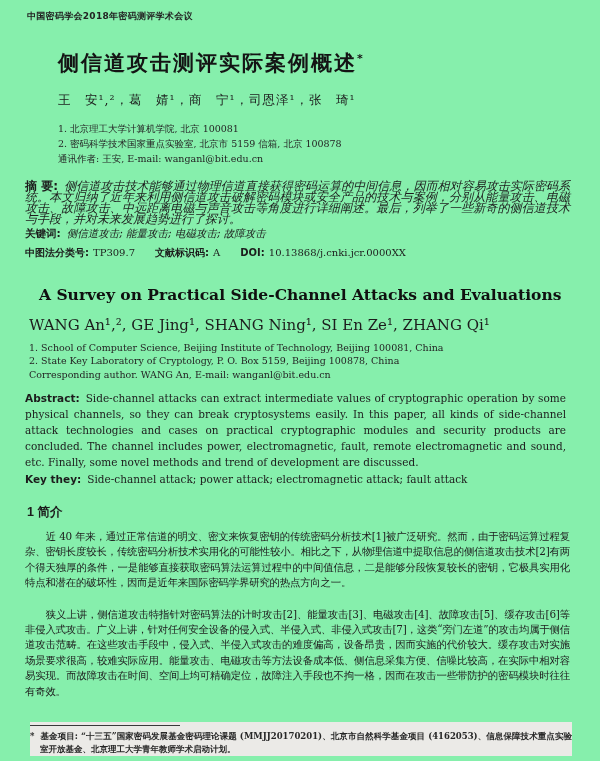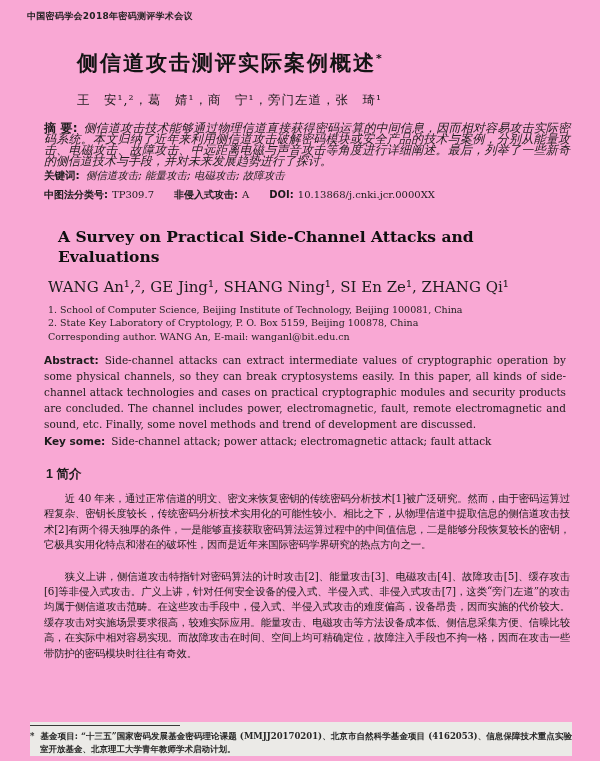--- a/index.html
+++ b/index.html
@@ -1,33 +1,33 @@
 <!DOCTYPE html>
 <html><head>
 <meta charset="utf-8">
 <style>
   html,body { margin:0; padding:0; }
   body { background:#d8d8d6; }
   .page {
     position:relative;
     width:600px; height:761px;
     margin:0 auto;
-    background:#f9a8d4;
+    background:#86efac;
     color:#1c1c1c;
     font-family:"DejaVu Serif","Liberation Serif",serif;
     overflow:hidden;
     box-sizing:border-box;
   }
   .conf-header {
     position:absolute; top:10px; left:27px;
     font-size:9px; font-weight:bold; letter-spacing:0.3px;
     font-family:"DejaVu Sans","Liberation Sans",sans-serif;
     color:#222;
   }
-  .content { padding:46px 30px 0 44px; }
+  .content { padding:46px 30px 0 25px; }
 
   .title-cn {
     margin:0 0 0 33px;
     font-size:21px; font-weight:bold; letter-spacing:2px; line-height:26px;
     font-family:"DejaVu Sans","Liberation Sans",sans-serif;
     color:#141414;
   }
   .title-cn sup { font-size:11px; }
 
   .authors-cn { margin:16px 0 0 33px; font-size:12.5px; line-height:16px; letter-spacing:1px; }
@@ -87,42 +87,47 @@
 <body>
 
 <div class="page">
 
   <div class="conf-header">中国密码学会2018年密码测评学术会议</div>
 
   <div class="content">
 
     <h1 class="title-cn"><span>侧信道攻击测评实际案例概述</span><sup>*</sup></h1>
 
-    <div class="authors-cn">王　安¹,²，葛　婧¹，商　宁¹，旁门左道，张　琦¹</div>
+    <div class="authors-cn">王　安¹,²，葛　婧¹，商　宁¹，司恩泽¹，张　琦¹</div>
 
+    <div class="affil-cn">
+      <div>1. 北京理工大学计算机学院, 北京 100081</div>
+      <div>2. 密码科学技术国家重点实验室, 北京市 5159 信箱, 北京 100878</div>
+      <div>通讯作者: 王安, E-mail: wanganl@bit.edu.cn</div>
+    </div>
 
     <p class="abstract-cn"><span class="b-label">摘  要:</span><span>侧信道攻击技术能够通过物理信道直接获得密码运算的中间信息，因而相对容易攻击实际密码系统。本文归纳了近年来利用侧信道攻击破解密码模块或安全产品的技术与案例，分别从能量攻击、电磁攻击、故障攻击、中远距离电磁与声音攻击等角度进行详细阐述。最后，列举了一些新奇的侧信道技术与手段，并对未来发展趋势进行了探讨。</span></p>
 
     <p class="keywords-cn"><span class="b-label">关键词:</span><span>侧信道攻击; 能量攻击; 电磁攻击; 故障攻击</span></p>
 
-    <p class="meta-line"><span class="b-label">中图法分类号:</span><span class="meta-val">TP309.7</span><span class="b-label">非侵入式攻击:</span><span class="meta-val">A</span><span class="b-label">DOI:</span><span>10.13868/j.cnki.jcr.0000XX</span></p>
+    <p class="meta-line"><span class="b-label">中图法分类号:</span><span class="meta-val">TP309.7</span><span class="b-label">文献标识码:</span><span class="meta-val">A</span><span class="b-label">DOI:</span><span>10.13868/j.cnki.jcr.0000XX</span></p>
 
     <h2 class="title-en">A Survey on Practical Side-Channel Attacks and Evaluations</h2>
 
     <div class="authors-en">WANG An¹,², GE Jing¹, SHANG Ning¹, SI En Ze¹, ZHANG Qi¹</div>
 
     <div class="affil-en">
       <div>1. School of Computer Science, Beijing Institute of Technology, Beijing 100081, China</div>
       <div>2. State Key Laboratory of Cryptology, P. O. Box 5159, Beijing 100878, China</div>
       <div>Corresponding author. WANG An, E-mail: wanganl@bit.edu.cn</div>
     </div>
 
     <p class="abstract-en"><span class="b-label">Abstract:</span><span>Side-channel attacks can extract intermediate values of cryptographic operation by some physical channels, so they can break cryptosystems easily. In this paper, all kinds of side-channel attack technologies and cases on practical cryptographic modules and security products are concluded. The channel includes power, electromagnetic, fault, remote electromagnetic and sound, etc. Finally, some novel methods and trend of development are discussed.</span></p>
 
-    <p class="keywords-en"><span class="b-label">Key some:</span><span>Side-channel attack; power attack; electromagnetic attack; fault attack</span></p>
+    <p class="keywords-en"><span class="b-label">Key they:</span><span>Side-channel attack; power attack; electromagnetic attack; fault attack</span></p>
 
     <h3 class="sec-heading">1  简介</h3>
 
     <p class="body-para">近 40 年来，通过正常信道的明文、密文来恢复密钥的传统密码分析技术[1]被广泛研究。然而，由于密码运算过程复杂、密钥长度较长，传统密码分析技术实用化的可能性较小。相比之下，从物理信道中提取信息的侧信道攻击技术[2]有两个得天独厚的条件，一是能够直接获取密码算法运算过程中的中间值信息，二是能够分段恢复较长的密钥，它极具实用化特点和潜在的破坏性，因而是近年来国际密码学界研究的热点方向之一。</p>
     <p class="body-para">狭义上讲，侧信道攻击特指针对密码算法的计时攻击[2]、能量攻击[3]、电磁攻击[4]、故障攻击[5]、缓存攻击[6]等非侵入式攻击。广义上讲，针对任何安全设备的侵入式、半侵入式、非侵入式攻击[7]，这类“旁门左道”的攻击均属于侧信道攻击范畴。在这些攻击手段中，侵入式、半侵入式攻击的难度偏高，设备昂贵，因而实施的代价较大。缓存攻击对实施场景要求很高，较难实际应用。能量攻击、电磁攻击等方法设备成本低、侧信息采集方便、信噪比较高，在实际中相对容易实现。而故障攻击在时间、空间上均可精确定位，故障注入手段也不拘一格，因而在攻击一些带防护的密码模块时往往有奇效。</p>
 
   </div>
 
   <div class="footnote">
     <div class="footnote-rule"></div>

